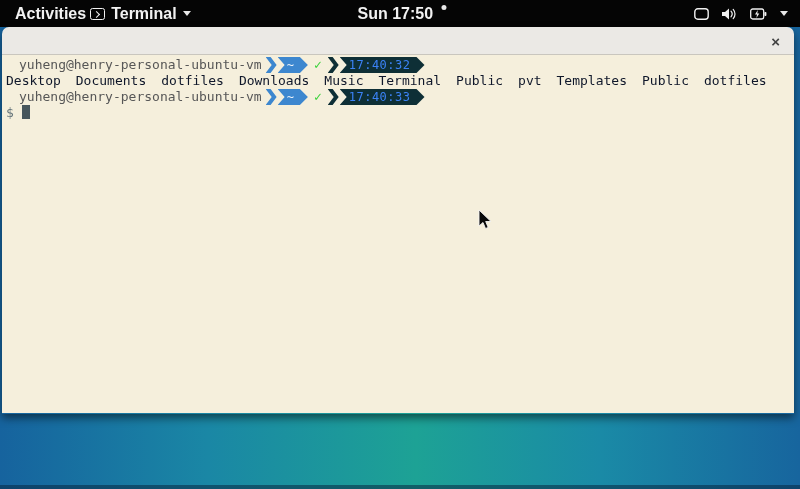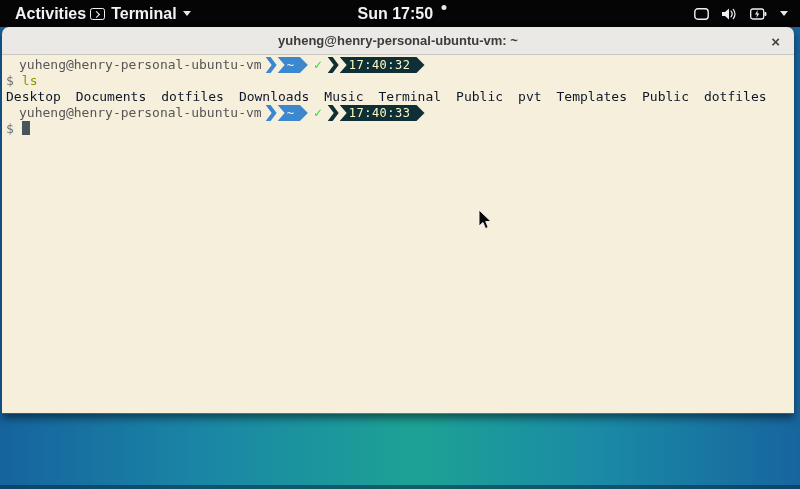--- a/index.html
+++ b/index.html
@@ -54,21 +54,21 @@
   .prompt-user { margin-left:13px; color:#575757; margin-right:4px; }
   
   .pl-cap { width:11px; height:16px; display:inline-block; margin-right:1px;
     clip-path:polygon(0% 0%,45% 0%,100% 50%,45% 100%,0% 100%,55% 50%); }
   .pl-body { height:16px; display:inline-flex; align-items:center;
     font-size:12px; padding:0 14px 0 9px;
     clip-path:polygon(0 0,calc(100% - 8px) 0,100% 50%,calc(100% - 8px) 100%,0 100%,7px 50%); }
   .blue { background:#3d87cf; }
   .pl-body.blue { color:#eaf2fa; }
   .dark { background:#0e2f36; }
-  .pl-body.dark { color:#fef9c3; letter-spacing:.5px; }
+  .pl-body.dark { color:#3b82f6; letter-spacing:.5px; }
   .check { color:#3bd23b; font-weight:bold; margin:0 6px; font-size:13px; }
   .dollar { color:#66757b; margin-right:8px; }
   .cmd { color:#859900; }
   .file { color:#0f172a; margin-right:15px; }
   .cursor-block { display:inline-block; width:8px; height:14px; background:#47565c;
     vertical-align:-2px; }
   
   .bottom-strip { position:absolute; left:0; bottom:0; width:800px; height:4px;
     background:rgba(8,40,66,.55); }
   
@@ -100,37 +100,33 @@
       <rect x="0.7" y="1" width="13" height="10" rx="2" fill="none" stroke="#f0f0f0" stroke-width="1.3"></rect>
       <rect x="14.4" y="4" width="2" height="4" rx="0.8" fill="#f0f0f0"></rect>
       <path d="M7.8 2 5 6.6h2l-0.6 3.4 2.9-4.6H7.3z" fill="#f0f0f0"></path>
     </svg>
     <span class="caret-down"></span>
   </span>
 </div>
 
 <div class="window">
   <div class="titlebar">
-    <span>yuheng@henry-personal-ubuntu-vm: ~</span>
     <span class="close-btn">×</span>
   </div>
   <div class="term">
 
     <div class="t-line prompt-row">
       <span class="prompt-user">yuheng@henry-personal-ubuntu-vm</span>
       <span class="pl-cap blue"></span>
       <span class="pl-body blue">~</span>
       <span class="check">✓</span>
       <span class="pl-cap dark"></span>
       <span class="pl-body dark">17:40:32</span>
     </div>
 
-    <div class="t-line">
-      <span class="dollar">$</span><span class="cmd">ls</span>
-    </div>
 
     <div class="t-line">
       <span class="file">Desktop</span><span class="file">Documents</span><span class="file">dotfiles</span><span class="file">Downloads</span><span class="file">Music</span><span class="file">Terminal</span><span class="file">Public</span><span class="file">pvt</span><span class="file">Templates</span><span class="file">Public</span><span class="file">dotfiles</span>
     </div>
 
     <div class="t-line prompt-row">
       <span class="prompt-user">yuheng@henry-personal-ubuntu-vm</span>
       <span class="pl-cap blue"></span>
       <span class="pl-body blue">~</span>
       <span class="check">✓</span>

